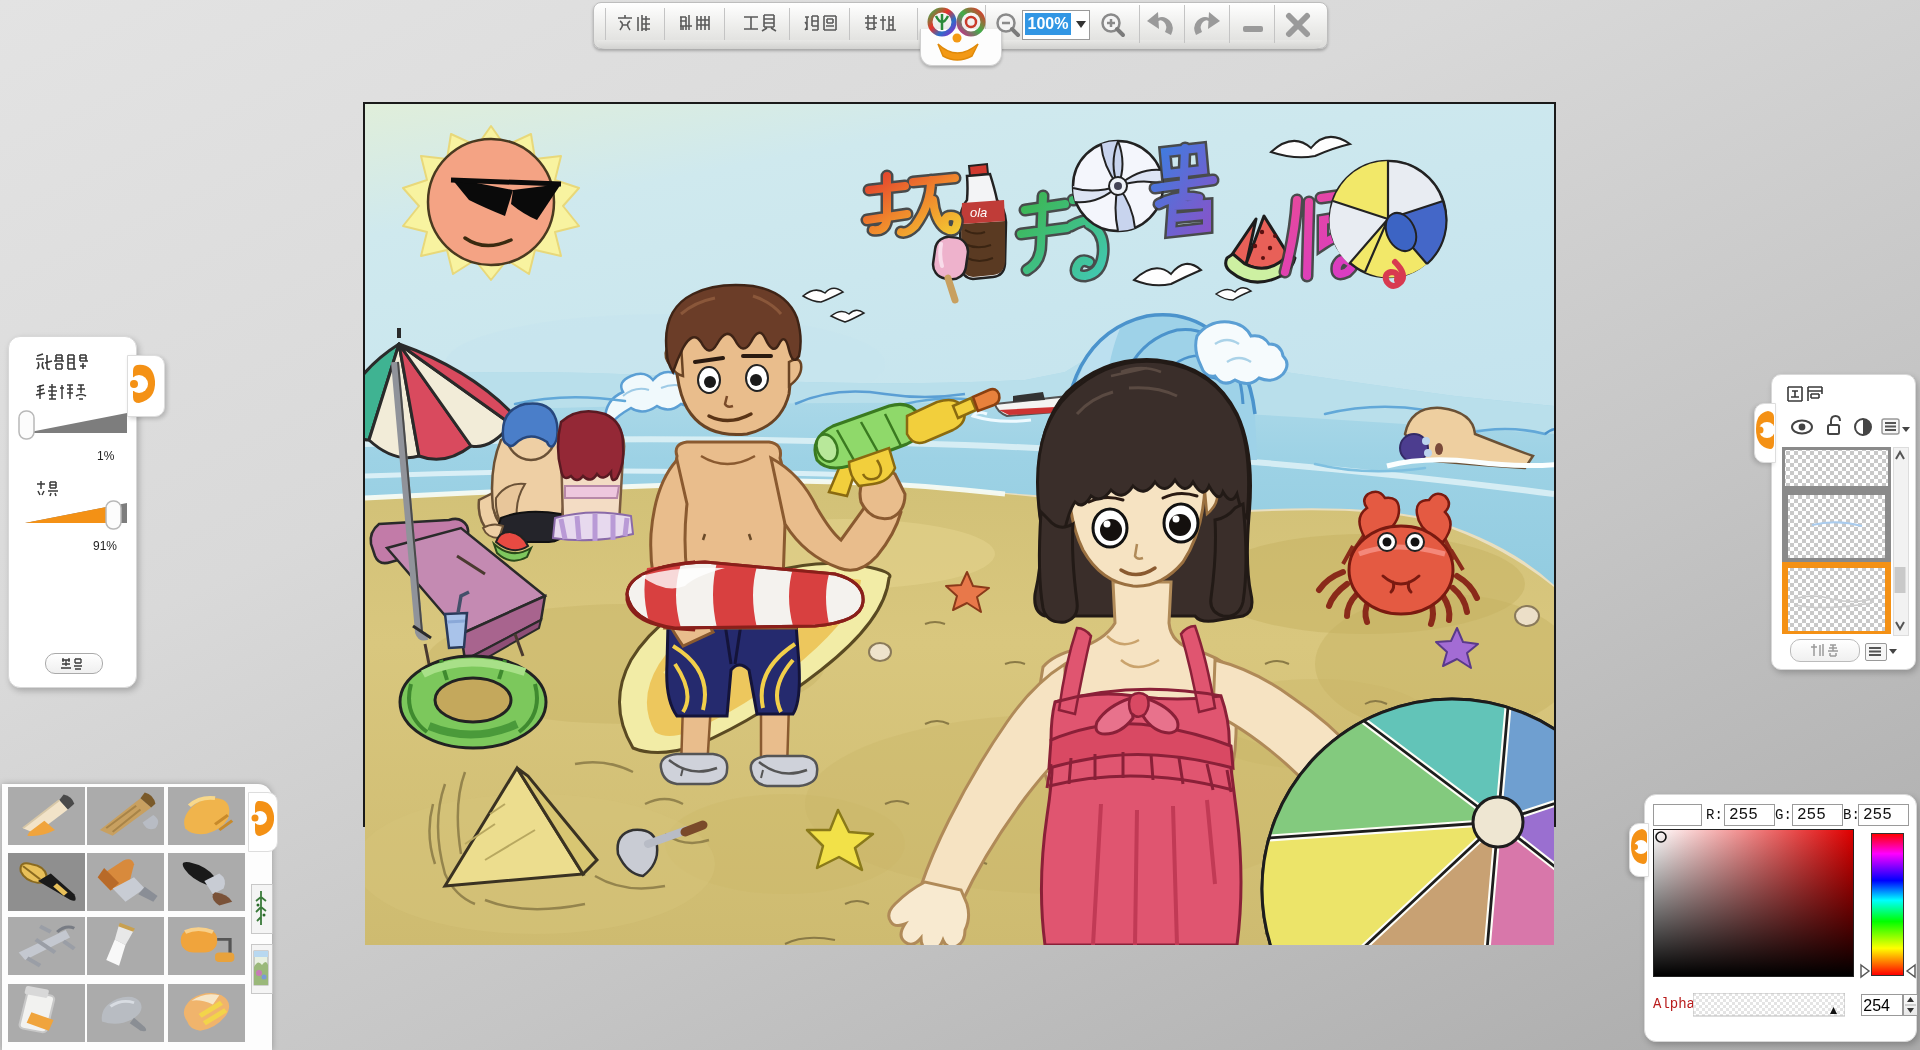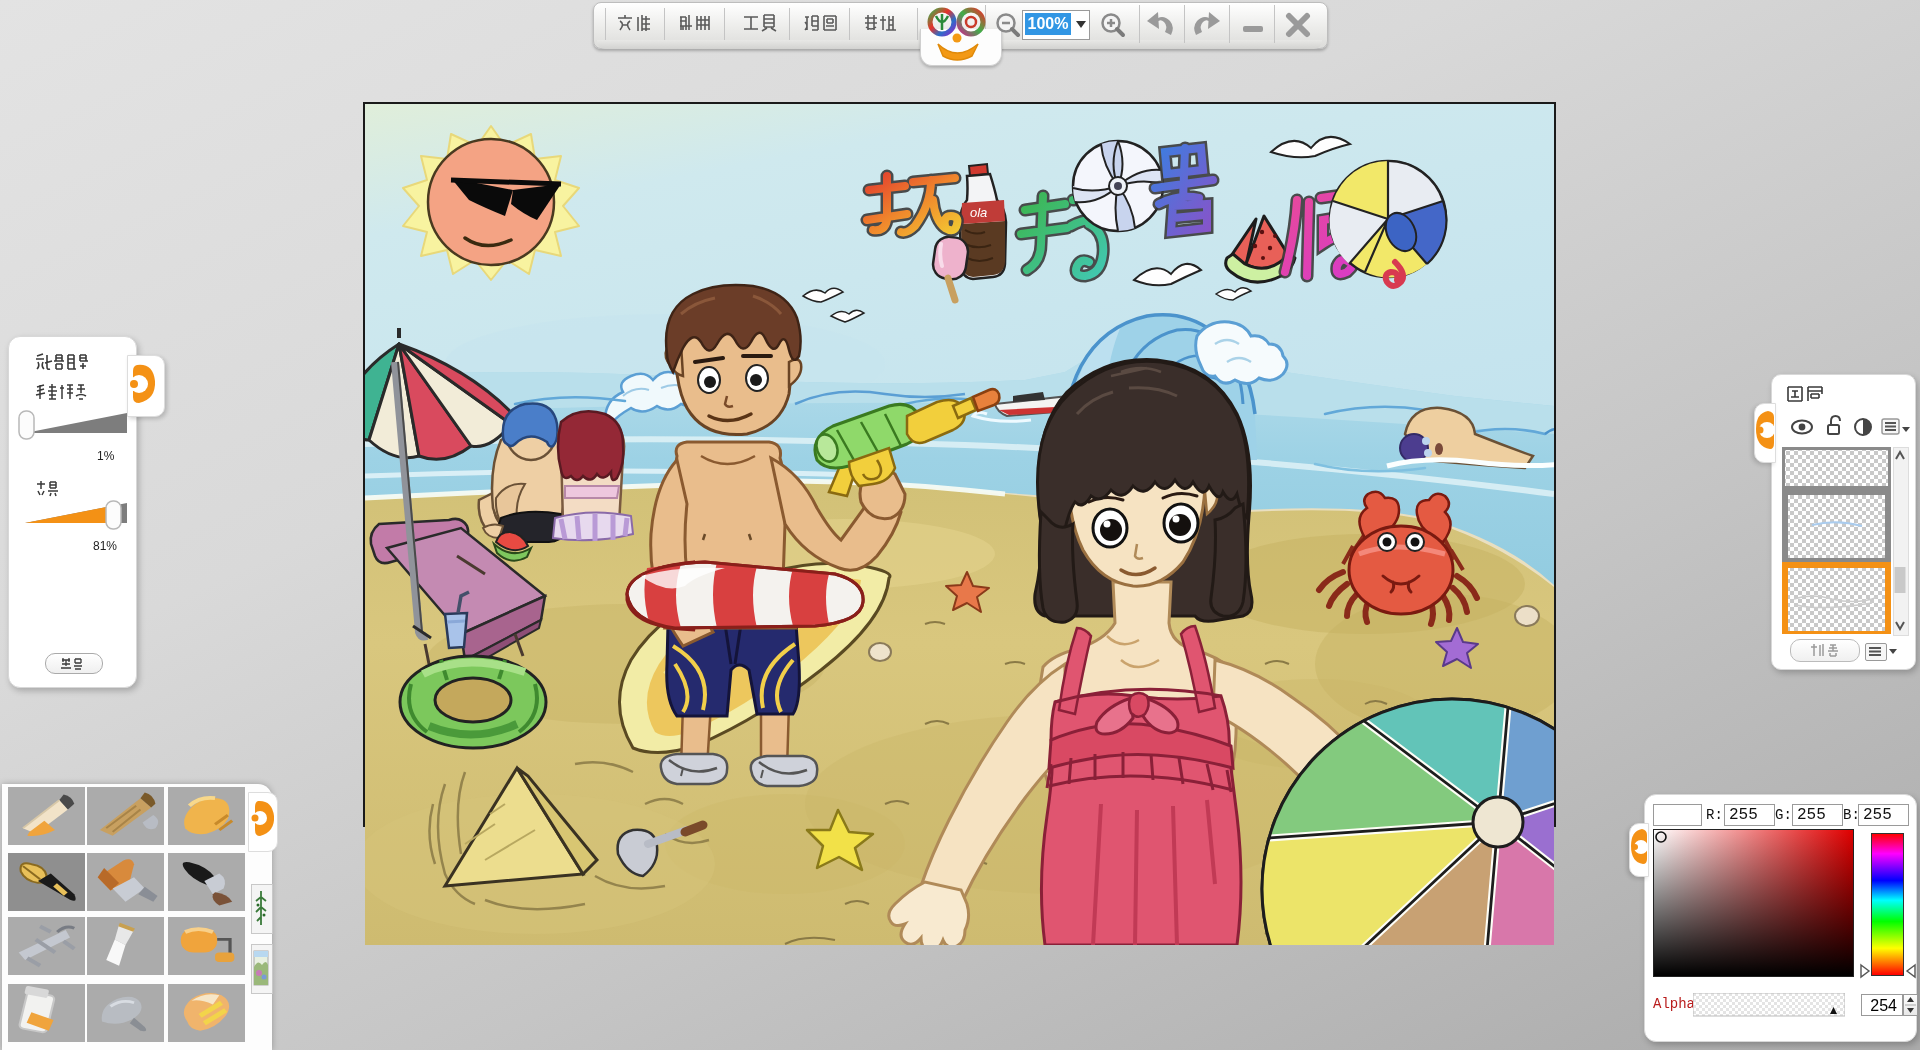--- a/index.html
+++ b/index.html
@@ -622,21 +622,21 @@
    <path d="M2,5 L10,5 M6,2 L6,10 M3,12 L5,16 M9,12 L7,16"></path>
    <path d="M15,3 L21,3 M15,3 L15,9 M21,3 L21,9 M15,6 L21,6 M15,9 L21,9 M13,12 L23,12 M16,14 L15,17 M20,14 L21,17"></path>
   </g>
  </svg>
 
  <svg class="abs" style="left:8px;top:160px;" width="112" height="40">
   <path d="M8,26 L110,6 L110,26 Z" fill="#7d7d7d"></path>
   <path d="M8,26 L96,8.7 L96,26 Z" fill="#f49115"></path>
   <rect x="89" y="4" width="15" height="28" rx="7" fill="#fcfcfc" stroke="#b8b8b8" stroke-width="1.5"></rect>
  </svg>
- <div class="abs" style="left:84px;top:202px;width:34px;font-size:12px;color:#222;">81%</div>
+ <div class="abs" style="left:84px;top:202px;width:34px;font-size:12px;color:#222;">91%</div>
 
  <div class="abs" style="left:36px;top:316px;width:56px;height:19px;border:1px solid #aaa;border-radius:10px;background:linear-gradient(#fff,#efefef);"></div>
  <svg class="abs" style="left:52px;top:320px;" width="26" height="13">
   <g stroke="#3a3a3a" stroke-width="1.3" fill="none">
    <path d="M1,3 L9,3 M2,1 L2,5 M8,1 L8,5 M5,3 L5,9 M1,7 L9,7 M0,11 L10,11"></path>
    <path d="M14,2 L20,2 M14,2 L14,6 M20,2 L20,6 M14,6 L20,6 M13,9 L21,9 M14,12 L20,12"></path>
   </g>
  </svg>
 </div>
 
@@ -872,20 +872,20 @@
         <pattern id="achk" width="6" height="6" patternUnits="userSpaceOnUse">
    <rect width="6" height="6" fill="#fff"></rect>
           <rect width="3" height="3" fill="#e4e4e4"></rect>
           <rect x="3" y="3" width="3" height="3" fill="#e4e4e4"></rect>
   </pattern>
       </defs>
   <rect x="0" y="0" width="152" height="23" fill="url(#achk)" stroke="#bbb" stroke-width="1"></rect>
   <rect x="0" y="0" width="152" height="23" fill="url(#achk)" opacity="0"></rect>
   <path d="M137,21 L144,21 L140.5,14 Z" fill="#111"></path>
  </svg>
- <div class="abs" style="left:216px;top:199px;width:42px;height:22px;border:1px solid #999;background:#fff;font-size:16px;text-align:right;line-height:22px;padding-right:5px;box-sizing:border-box;">254</div>
+ <div class="abs" style="left:216px;top:199px;width:42px;height:22px;border:1px solid #999;background:#fff;font-size:16px;text-align:right;line-height:22px;padding-right:12px;box-sizing:border-box;">254</div>
  <div class="abs" style="left:258px;top:199px;width:15px;height:22px;border:1px solid #999;background:linear-gradient(#fdfdfd,#e8e8e8);box-sizing:border-box;"></div>
  <svg class="abs" style="left:258px;top:199px;" width="15" height="22">
   <path d="M4,8 L7.5,3 L11,8 Z" fill="#333"></path>
       <path d="M4,14 L7.5,19 L11,14 Z" fill="#333"></path>
       <path d="M2,11 L13,11" stroke="#aaa" stroke-width="1"></path>
  </svg>
 </div>
 
 </body></html>

